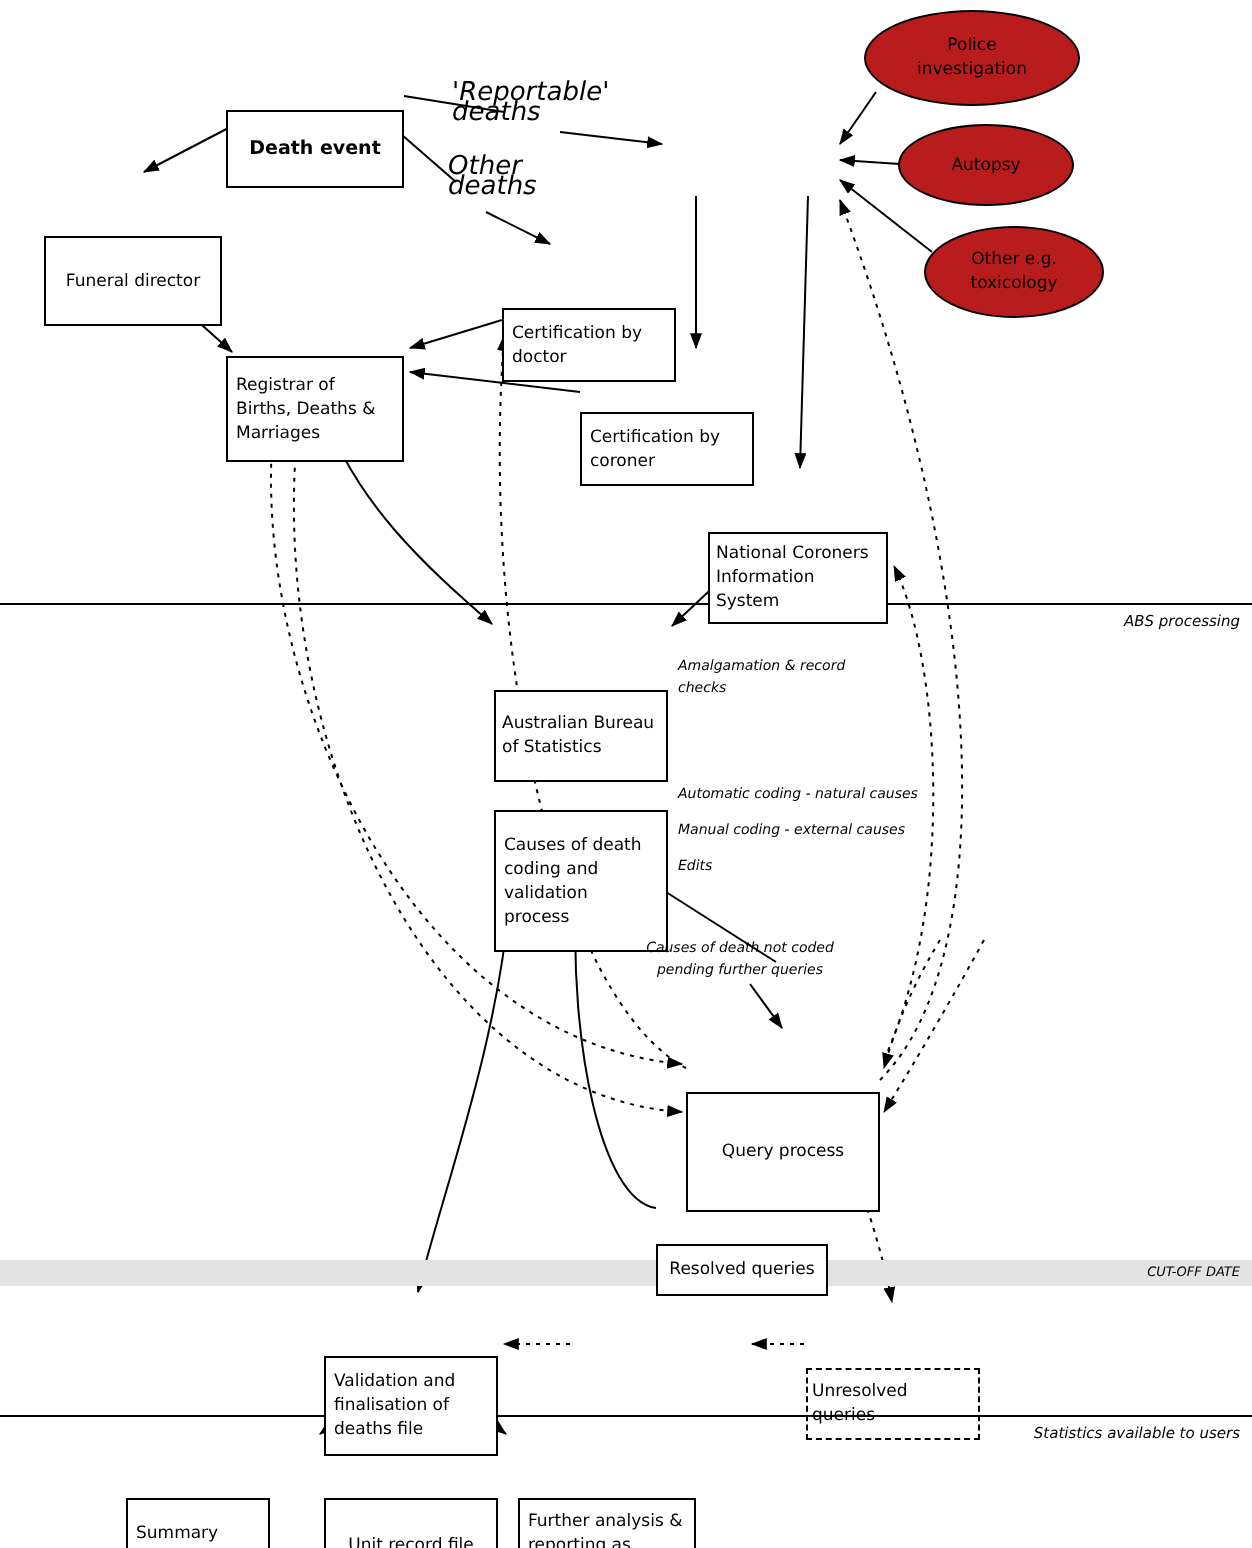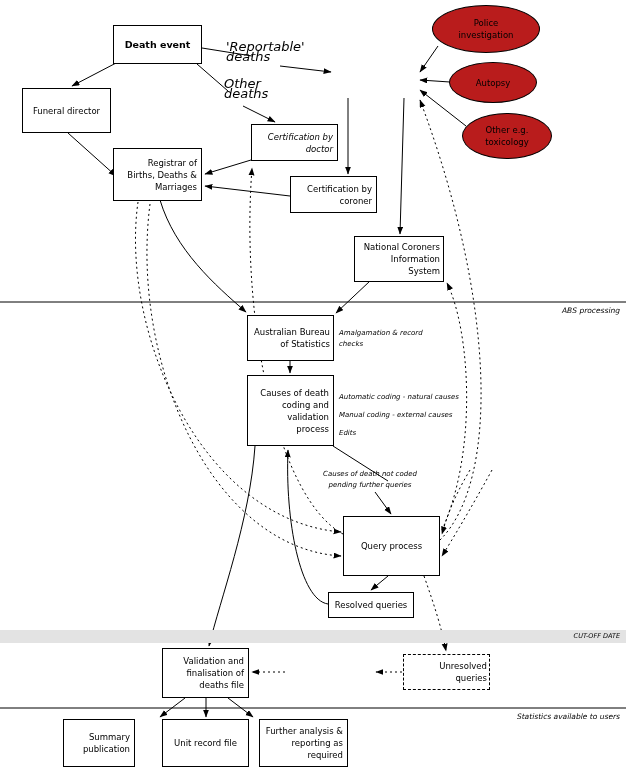--- a/index.html
+++ b/index.html
@@ -22,25 +22,26 @@
     height: 774px;
   }
   .node {
     position: absolute;
     box-sizing: border-box;
     border: 1px solid #000;
     background: #ffffff;
     display: flex;
     align-items: center;
     justify-content: center;
-    text-align: right;
+    text-align: left;
     font-size: 8.5px;
     line-height: 12px;
     color: #000;
     z-index: 3;
+    margin-top: 30px;
   }
   .node.bold { font-weight: bold; font-size: 9.5px; }
   .node.dashed { border: 1px dashed #000; background: transparent; }
   .ellipse {
     position: absolute;
     box-sizing: border-box;
     border: 1px solid #000;
     border-radius: 50%;
     background: #b91c1c;
     display: flex;
@@ -182,21 +183,21 @@
 
   <div class="band-label" style="right:6px;top:306px;">ABS processing</div>
   <div class="band-label" style="right:6px;top:712px;">Statistics available to users</div>
 
   <div class="node bold" style="left:113px;top:25px;width:89px;height:39px;">Death event</div>
 
   <div class="node" style="left:22px;top:88px;width:89px;height:45px;">Funeral director</div>
 
   <div class="node" style="left:113px;top:148px;width:89px;height:53px;padding:0 4px;">Registrar of Births, Deaths &amp; Marriages</div>
 
-  <div class="node" style="left:251px;top:124px;width:87px;height:37px;padding:0 4px;font-style:italic;">Certification by doctor</div>
+  <div class="node" style="left:251px;top:124px;width:87px;height:37px;padding:0 4px;">Certification by doctor</div>
 
   <div class="node" style="left:290px;top:176px;width:87px;height:37px;padding:0 4px;">Certification by coroner</div>
 
 
   <div class="ellipse" style="left:432px;top:5px;width:108px;height:48px;padding:0 14px;">Police investigation</div>
 
   <div class="ellipse" style="left:449px;top:62px;width:88px;height:41px;">Autopsy</div>
 
   <div class="ellipse" style="left:462px;top:113px;width:90px;height:46px;padding:0 12px;">Other e.g. toxicology</div>
 

